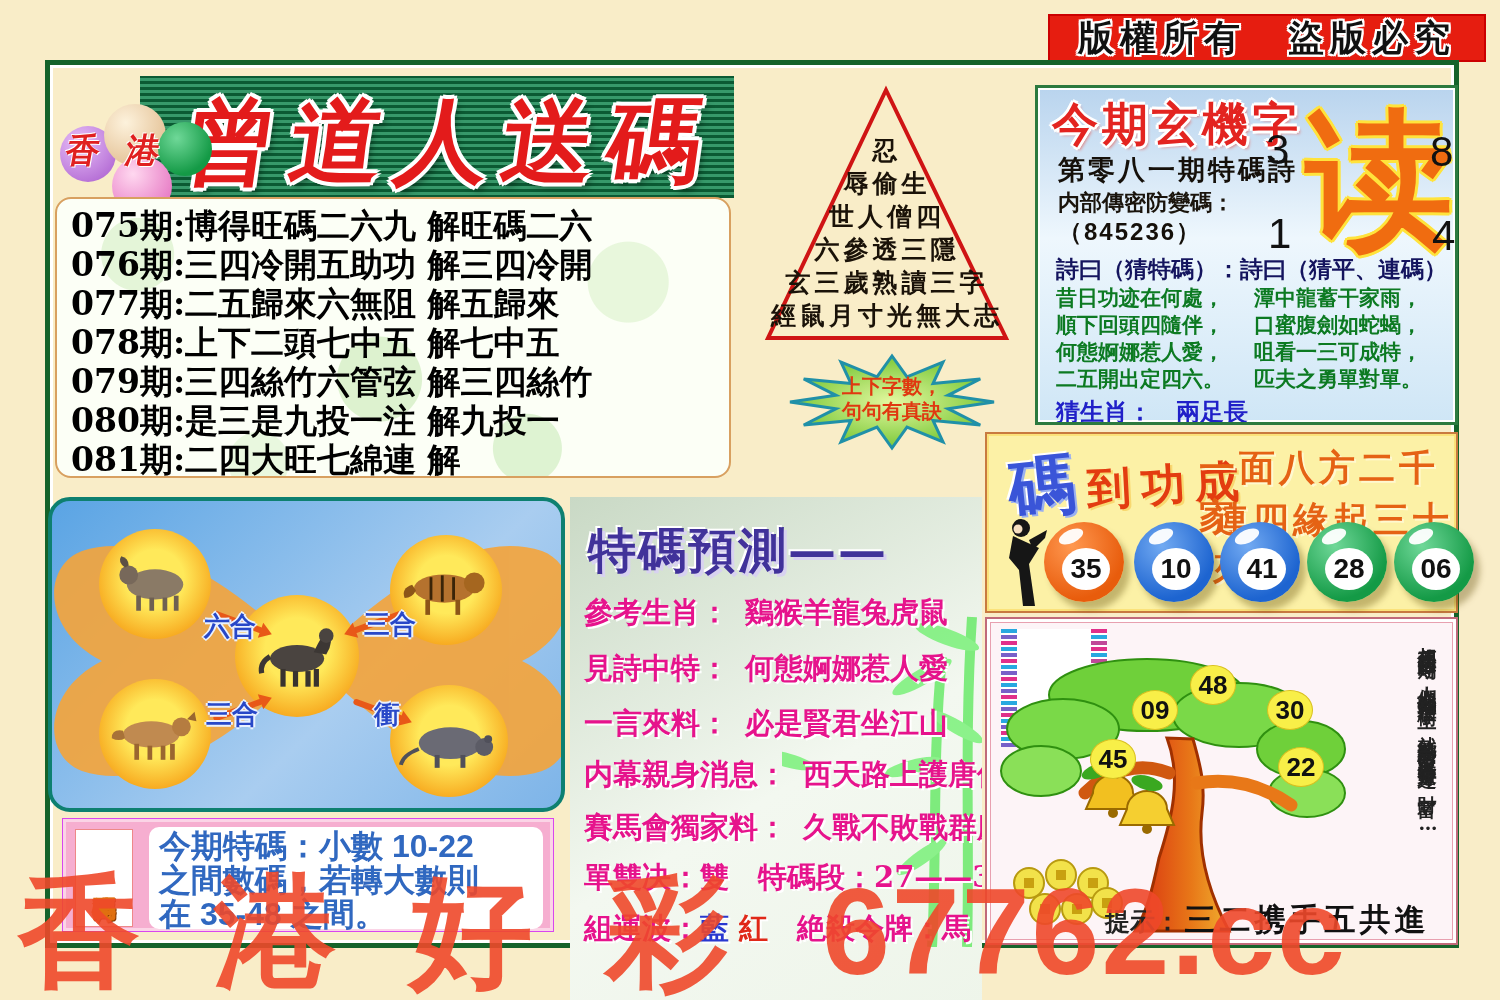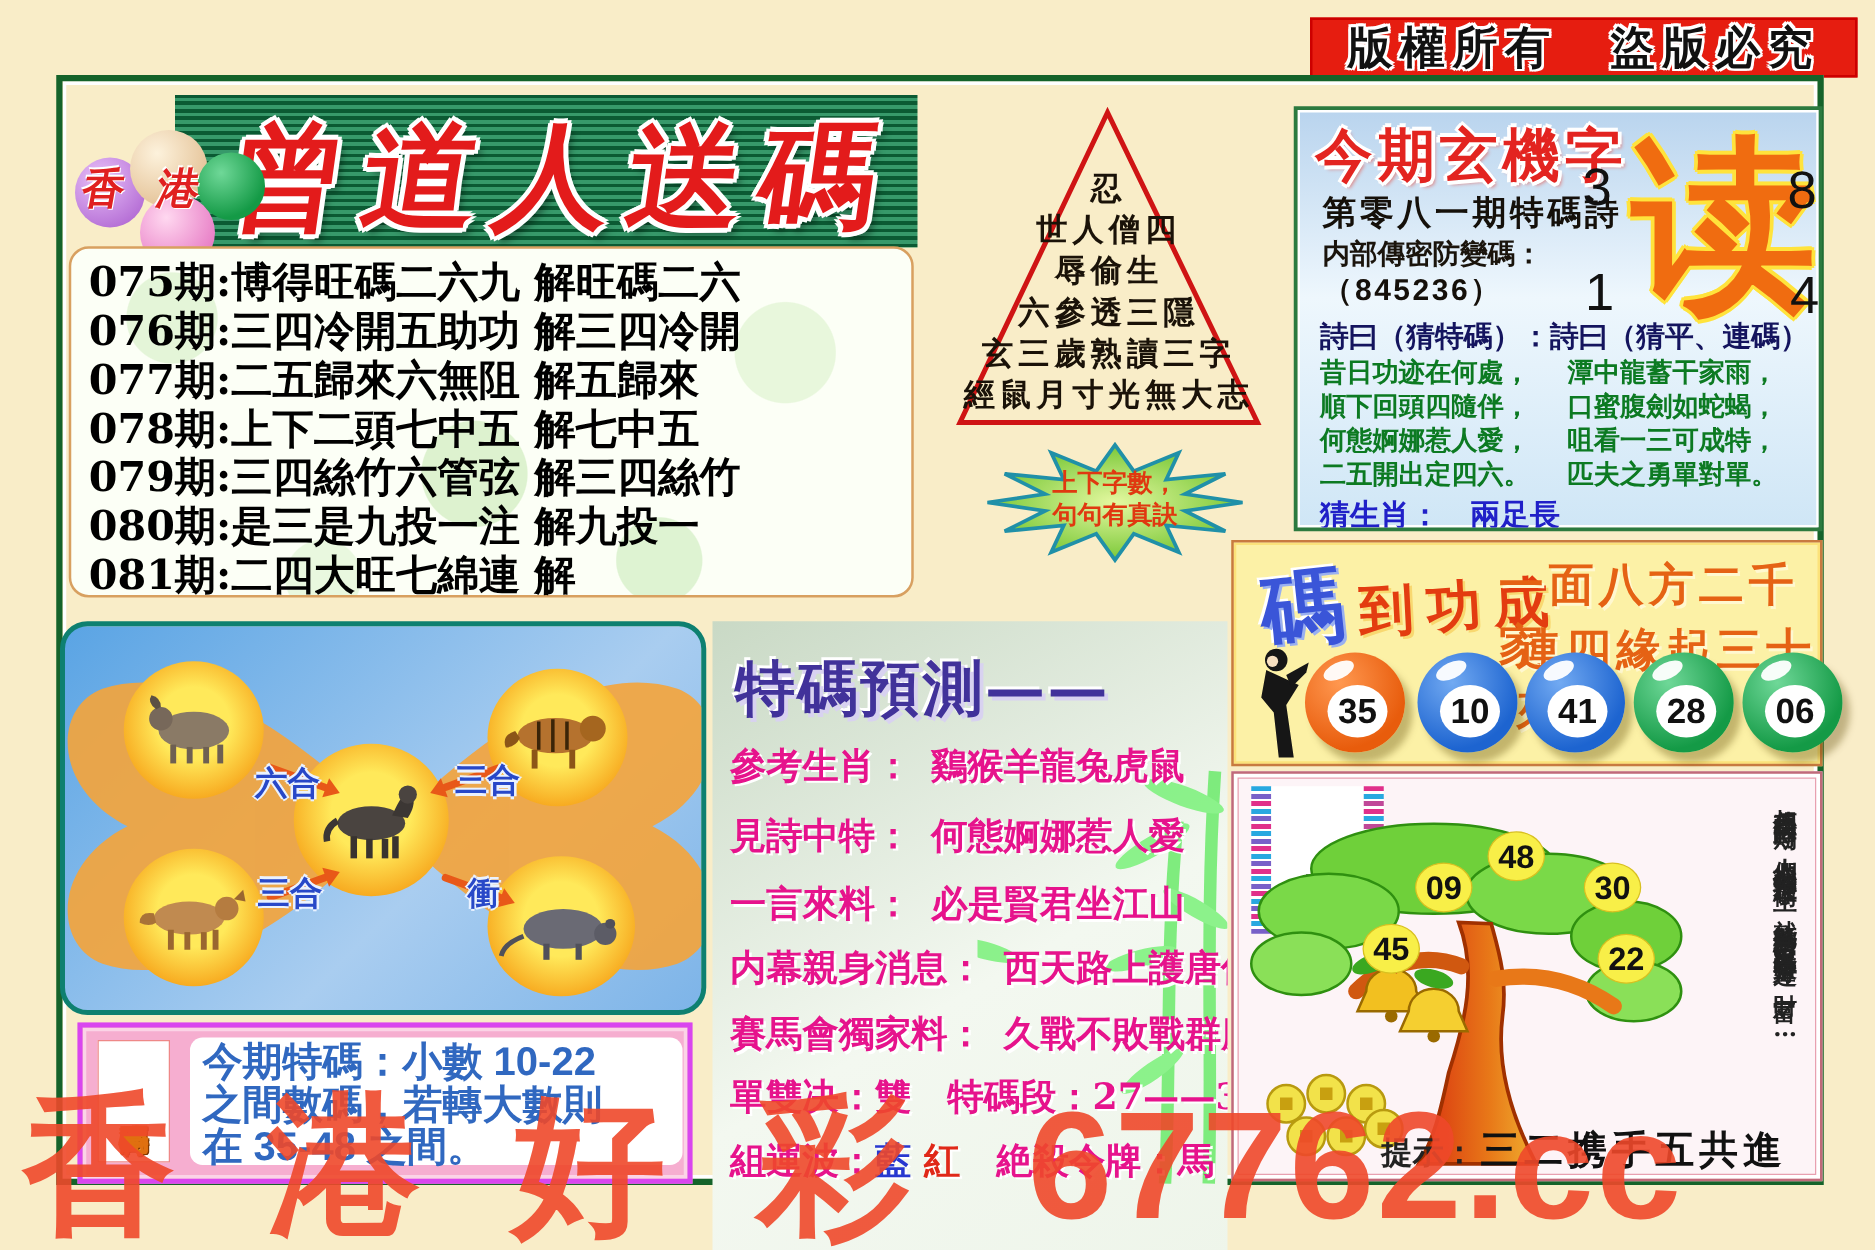--- a/index.html
+++ b/index.html
@@ -124,21 +124,21 @@
   .prediction { left:570px; top:497px; width:412px; height:517px; background:linear-gradient(150deg,#c9d9c5,#f3f8f0 55%,#eef5ea); overflow:hidden;padding-left:24px; }
   .bamboo { position:absolute; opacity:.75; }
   .pred-title { position:absolute; left:18px; top:22px; font-size:48px; font-weight:bold; color:#41329a; letter-spacing:2px;
     font-family:"DejaVu Serif",serif; text-shadow:3px 3px 0 #d8d2f0, -2px -2px 0 #fff; }
   .pred-row { position:absolute; left:14px; white-space:nowrap; font-family:"DejaVu Serif",serif; font-weight:bold; color:#e6138c;
     font-size:29px; text-shadow:2px 2px 0 #ffffff; }
   .pred-row .val { margin-left:16px; }
   .c-blue { color:#2838d0; } .c-red { color:#e02818; }
 
   
-  .range-box { left:62px; top:818px; width:492px; height:129px; background:#f6aed0; border:4px solid #d946ef; box-shadow:inset 0 0 0 3px #fbd4e6; }
+  .range-box { left:62px; top:818px; width:492px; height:114px; background:#f6aed0; border:1px solid #d946ef; box-shadow:inset 0 0 0 3px #fbd4e6; }
   .range-side { position:absolute; left:12px; top:10px; width:58px; height:98px; background:#fff; border:1px solid #e88;
     display:flex; align-items:center; justify-content:center; writing-mode:vertical-rl; text-orientation:upright;
     font-size:24px; font-weight:bold; color:#e07010; font-family:"DejaVu Serif",serif; text-shadow:1px 1px 0 #803800; line-height:58px;}
   .range-text { position:absolute; left:86px; top:8px; width:394px; height:102px; background:#fff; border-radius:10px; padding:2px 10px;
     font-size:32px; line-height:34px; font-weight:bold; color:#3068c0; }
 
   
   .watermark { left:0; top:852px; width:1500px; z-index:50; pointer-events:none; white-space:nowrap; }
   .watermark .wm-cjk { font-size:122px; font-weight:bold; color:rgba(238,72,42,.9); letter-spacing:74px; margin-left:18px; }
   .watermark .wm-code { font-size:122px; font-weight:bold; color:rgba(238,72,42,.9); letter-spacing:2px; margin-left:20px; }
@@ -171,22 +171,22 @@
   <div class="period-line">080期:是三是九投一注 解九投一</div>
   <div class="period-line">081期:二四大旺七綿連 解</div>
 </div>
 
 <div class="abs triangle-wrap">
   <svg width="250" height="268">
     <polygon points="124,10 6,258 244,258" fill="none" stroke="#cf1414" stroke-width="4"></polygon>
   </svg>
   <div class="triangle-lines">
     <div>忍</div>
+    <div>辱偷生</div>
     <div>世人僧四</div>
-    <div>辱偷生</div>
     <div>六參透三隱</div>
     <div>玄三歲熟讀三字</div>
     <div>經鼠月寸光無大志</div>
   </div>
 </div>
 
 <div class="abs starburst">
   <svg width="214" height="100" viewBox="0 0 210 100">
     <defs>
         <radialGradient id="sb" cx="50%" cy="50%">

